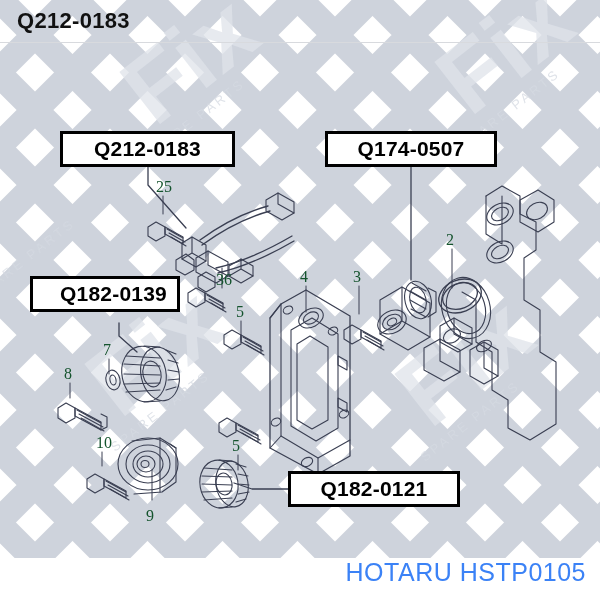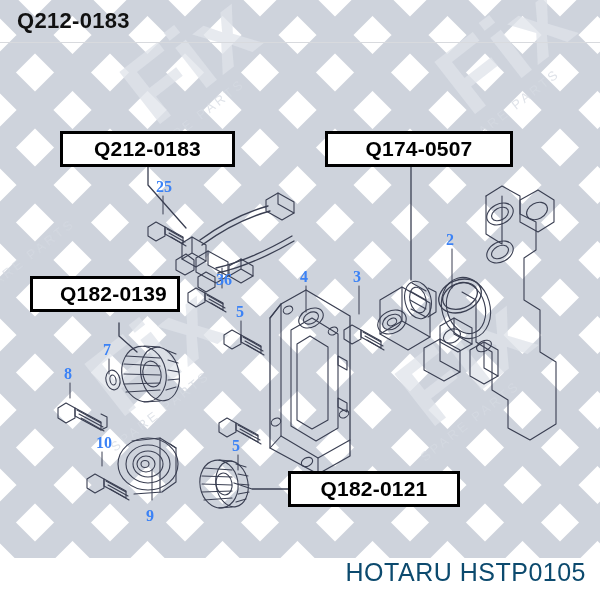--- a/index.html
+++ b/index.html
@@ -20,36 +20,35 @@
   .header-title{
     position:absolute;left:17px;top:8px;
     font-size:22px;font-weight:bold;color:#111;letter-spacing:.3px;
   }
   .header-rule{position:absolute;left:0;top:42px;width:600px;height:1px;background:#d8dade;}
 
   
   .footer{position:absolute;left:0;top:558px;width:600px;height:42px;background:#ffffff;}
   .footer-text{
     position:absolute;right:14px;top:558px;
-    font-size:25px;color:#0c4a6e;letter-spacing:.5px;text-align:right;
+    font-size:25px;color:#3b82f6;letter-spacing:.5px;text-align:right;
   }
 
   
   .partbox{
     position:absolute;background:#fff;border:3px solid #000;
     display:flex;align-items:center;justify-content:center;
     font-size:21px;font-weight:bold;color:#000;letter-spacing:.2px;
     box-sizing:border-box;z-index:40;
   }
 
   
   .callout{
-    position:absolute;font-size:16px;color:#3b82f6;z-index:35;
+    position:absolute;font-size:16px;color:#14532d;z-index:35;
     font-family:"Liberation Serif", serif;
-    font-weight:bold;
   }
 
   
   .drawing{position:absolute;left:0;top:0;width:600px;height:560px;}
 </style>
 </head>
 <body>
 
 <div id="page">
 
@@ -260,21 +259,21 @@
     </g>
   </svg>
 
   <div class="header">
     <div class="header-title">Q212-0183</div>
   </div>
   <div class="header-rule"></div>
 
   <div class="partbox" style="left:60px;top:131px;width:175px;height:36px;">Q212-0183</div>
 
-  <div class="partbox" style="left:325px;top:131px;width:188px;height:36px;">Q174-0507</div>
+  <div class="partbox" style="left:325px;top:131px;width:172px;height:36px;">Q174-0507</div>
 
   <div class="partbox" style="left:30px;top:276px;width:150px;height:36px;padding-left:17px;">Q182-0139</div>
 
   <div class="partbox" style="left:288px;top:471px;width:172px;height:36px;">Q182-0121</div>
 
   <div class="callout" style="left:156px;top:178px;">25</div>
   <div class="callout" style="left:216px;top:271px;">36</div>
   <div class="callout" style="left:300px;top:268px;">4</div>
   <div class="callout" style="left:353px;top:268px;">3</div>
   <div class="callout" style="left:446px;top:231px;">2</div>

